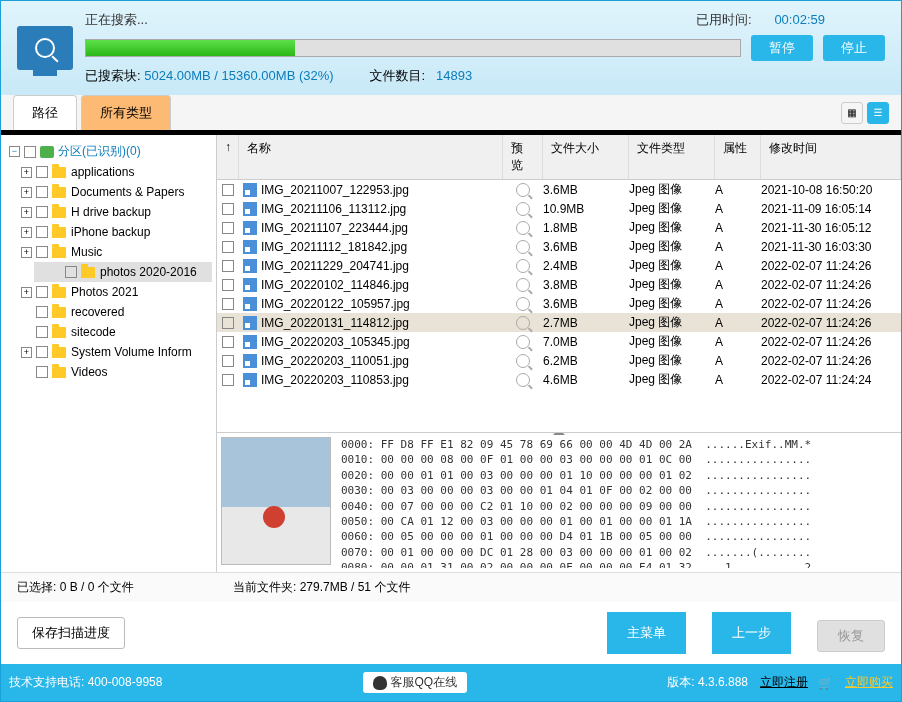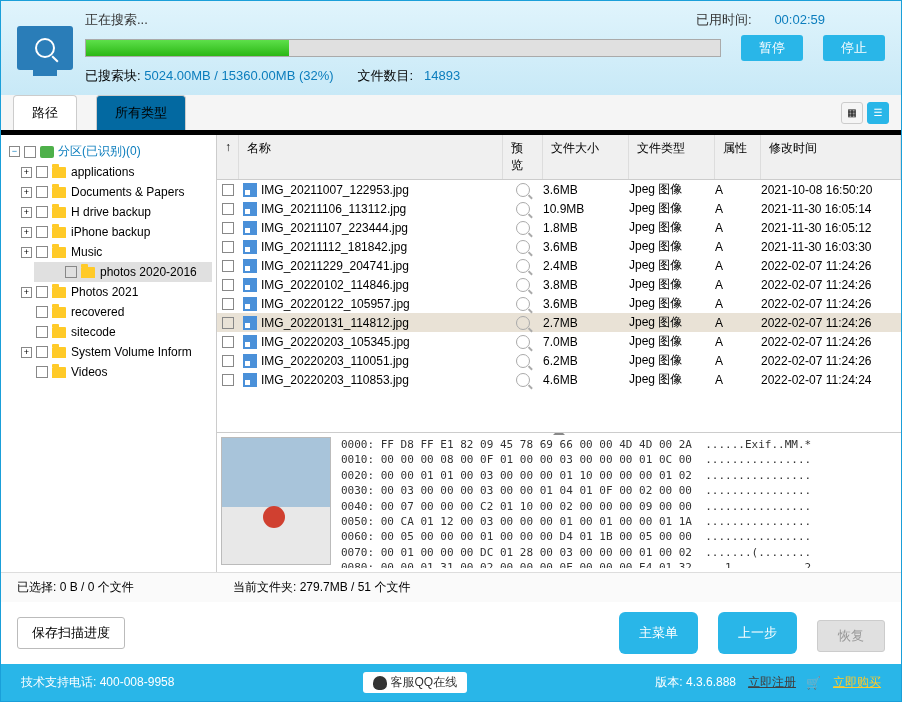--- a/index.html
+++ b/index.html
@@ -18,31 +18,31 @@
     .progress-area { background: linear-gradient(to bottom, #e0f4fc, #c8e9f7); padding: 10px 16px; display: flex; align-items: center; gap: 12px; }
     .monitor-icon { width: 56px; height: 44px; background: #2a7db8; border-radius: 3px; position: relative; display: flex; align-items: center; justify-content: center; }
     .monitor-icon::after { content: ''; position: absolute; bottom: -6px; width: 24px; height: 6px; background: #2a7db8; }
     .monitor-search { width: 20px; height: 20px; border: 2px solid #fff; border-radius: 50%; position: relative; }
     .monitor-search::after { content: ''; position: absolute; width: 8px; height: 2px; background: #fff; bottom: -4px; right: -6px; transform: rotate(45deg); }
     .prog-content { flex: 1; }
     .prog-row1 { display: flex; align-items: center; margin-bottom: 6px; font-size: 13px; }
     .prog-label { color: #333; margin-right: 10px; text-align: right; }
     .prog-elapsed { margin-left: auto; margin-right: 60px; color: #333; }
     .prog-time { color: #0b7dbd; margin-left: 12px; }
-    .prog-bar-row { display: flex; align-items: center; gap: 20px; margin-bottom: 6px; }
+    .prog-bar-row { display: flex; align-items: center; gap: 10px; margin-bottom: 6px; }
     .prog-bar { flex: 1; height: 18px; background: #e0e0e0; border: 1px solid #aaa; position: relative; }
     .prog-fill { height: 100%; background: linear-gradient(to bottom, #5de04a, #2bb815); width: 32%; }
     .prog-btn { padding: 4px 18px; background: #29b6e8; color: #fff; border: none; border-radius: 3px; cursor: pointer; font-size: 13px; }
-    .prog-row3 { display: flex; font-size: 13px; gap: 24px; }
+    .prog-row3 { display: flex; font-size: 13px; gap: 36px; }
     .prog-stat { color: #0b7dbd; }
     
     
     .tabs-row { display: flex; align-items: center; background: #f5f5f5; border-bottom: 5px solid #000000; padding: 0 12px; }
     .tab { padding: 8px 18px; border: 1px solid #ccc; border-bottom: none; background: #fff; margin-right: 4px; border-radius: 4px 4px 0 0; cursor: pointer; font-size: 13px; }
-    .tab.inactive { background: #0369a1; margin-left: 15px; }
+    .tab.inactive { background: #fdba74; }
     .view-toggles { margin-left: auto; display: flex; gap: 4px; }
     .view-toggle { width: 22px; height: 22px; border: 1px solid #ccc; border-radius: 3px; display: flex; align-items: center; justify-content: center; cursor: pointer; font-size: 10px; }
     .view-toggle.active { background: #29b6e8; color: #fff; border-color: #29b6e8; }
     
     
     .main { display: flex; flex: 1; overflow: hidden; }
     
     
     .tree-panel { width: 216px; border-right: 1px solid #ccc; overflow-y: auto; padding: 6px 4px; }
     .tree-root { display: flex; align-items: center; padding: 2px 4px; color: #0b7dbd; font-size: 12px; }
@@ -81,30 +81,30 @@
     .hex-panel { height: 140px; border-top: 1px solid #ccc; display: flex; padding: 4px; gap: 10px; font-family: monospace; font-size: 11px; overflow: hidden; position: relative; }
     .hex-handle { position: absolute; top: -4px; left: 50%; transform: translateX(-50%); width: 0; height: 0; border-left: 6px solid transparent; border-right: 6px solid transparent; border-bottom: 6px solid #888; }
     .hex-thumb { width: 110px; height: 128px; border: 1px solid #bbb; background: linear-gradient(to bottom, #a8c4da 55%, #e8e8e8 55%); position: relative; }
     .hex-thumb::after { content: ''; position: absolute; width: 22px; height: 22px; background: #d04030; border-radius: 50%; top: 54%; left: 38%; }
     .hex-lines { flex: 1; line-height: 1.4; white-space: pre; overflow: hidden; color: #333; }
     
     
     .status-bar { display: flex; padding: 6px 16px; font-size: 12px; border-top: 1px solid #ddd; background: #fafafa; }
     
     
-    .bottom-row { display: flex; padding: 10px 16px; gap: 20px; align-items: center; }
+    .bottom-row { display: flex; padding: 10px 16px; gap: 26px; align-items: center; }
     .btn-outline { padding: 6px 14px; border: 1px solid #bbb; background: #fff; border-radius: 3px; cursor: pointer; font-size: 13px; }
-    .btn-primary { padding: 12px 20px; background: #29b6e8; color: #fff; border: none; border-radius: 6px; cursor: pointer; font-size: 13px; }
+    .btn-primary { padding: 12px 20px; background: #29b6e8; color: #fff; border: none; border-radius: 0; cursor: pointer; font-size: 13px; }
     .btn-disabled { padding: 6px 20px; background: #e0e0e0; color: #999; border: 1px solid #ccc; border-radius: 3px; font-size: 13px; cursor: not-allowed; margin-top: 6px; }
     
     
-    .footer { background: #29b6e8; color: #fff; padding: 8px 20px; display: flex; align-items: center; font-size: 12px; }
+    .footer { background: #29b6e8; color: #fff; padding: 8px 8px; display: flex; align-items: center; font-size: 12px; }
     .qq-badge { background: #fff; color: #333; padding: 2px 10px; border-radius: 3px; display: flex; align-items: center; gap: 4px; margin: 0 auto; }
     .qq-icon { width: 14px; height: 14px; background: #333; border-radius: 50% 50% 40% 40%; }
-    .footer-link { color: #404040; text-decoration: underline; cursor: pointer; margin-left: 12px; }
+    .footer-link { color: #000000; text-decoration: underline; cursor: pointer; margin-left: 12px; }
     .cart-icon { color: #ffca28; margin-left: 10px; }
     
     ::-webkit-scrollbar { width: 14px; height: 14px; }
     ::-webkit-scrollbar-track { background: #f0f0f0; }
     ::-webkit-scrollbar-thumb { background: #c0c0c0; border-radius: 2px; }
   </style>
 </head>
 <body>
 
 <div class="window">
@@ -264,21 +264,21 @@
             <div class="col-name">
               <span class="file-icon"></span>
               <span>IMG_20211106_113112.jpg</span>
             </div>
             <div class="col-preview">
               <span class="preview-icon"></span>
             </div>
             <div class="col-size">10.9MB</div>
             <div class="col-type">Jpeg 图像</div>
             <div class="col-attr">A</div>
-            <div class="col-mtime">2021-11-30 16:05:14</div>
+            <div class="col-mtime">2021-11-09 16:05:14</div>
           </div>
           <div class="file-row">
             <div class="col-arrow">
               <span class="file-checkbox"></span>
             </div>
             <div class="col-name">
               <span class="file-icon"></span>
               <span>IMG_20211107_223444.jpg</span>
             </div>
             <div class="col-preview">

